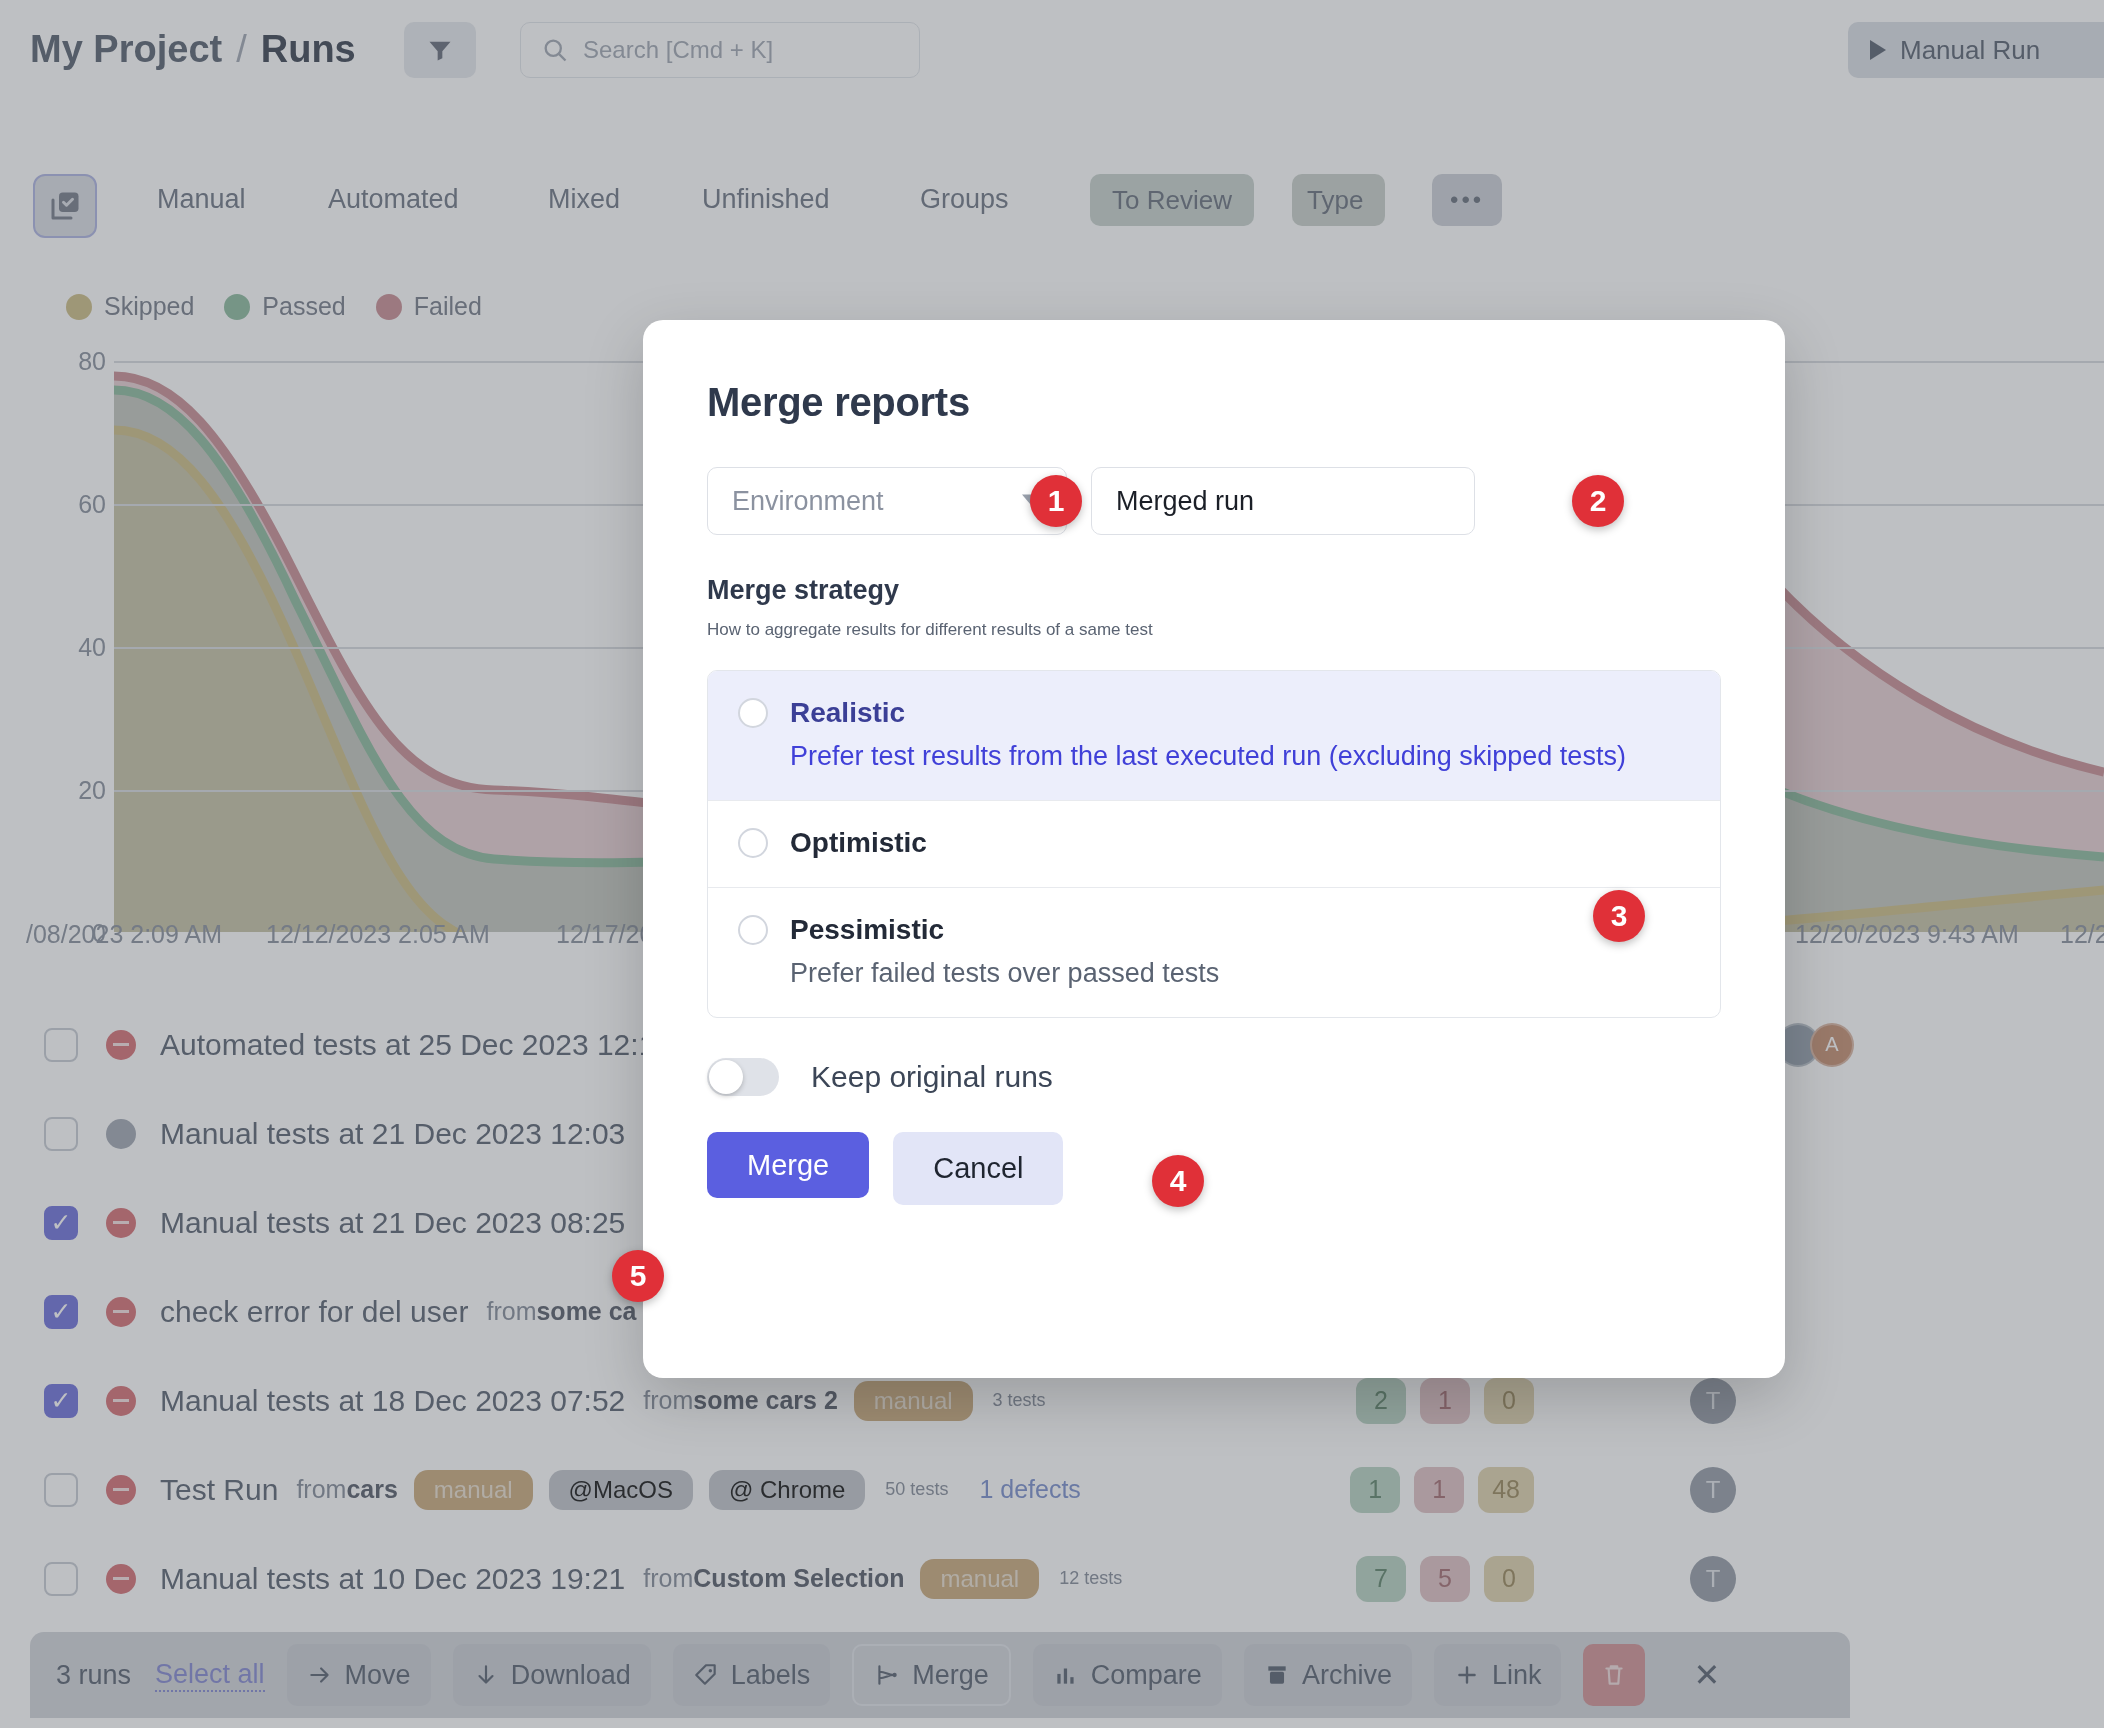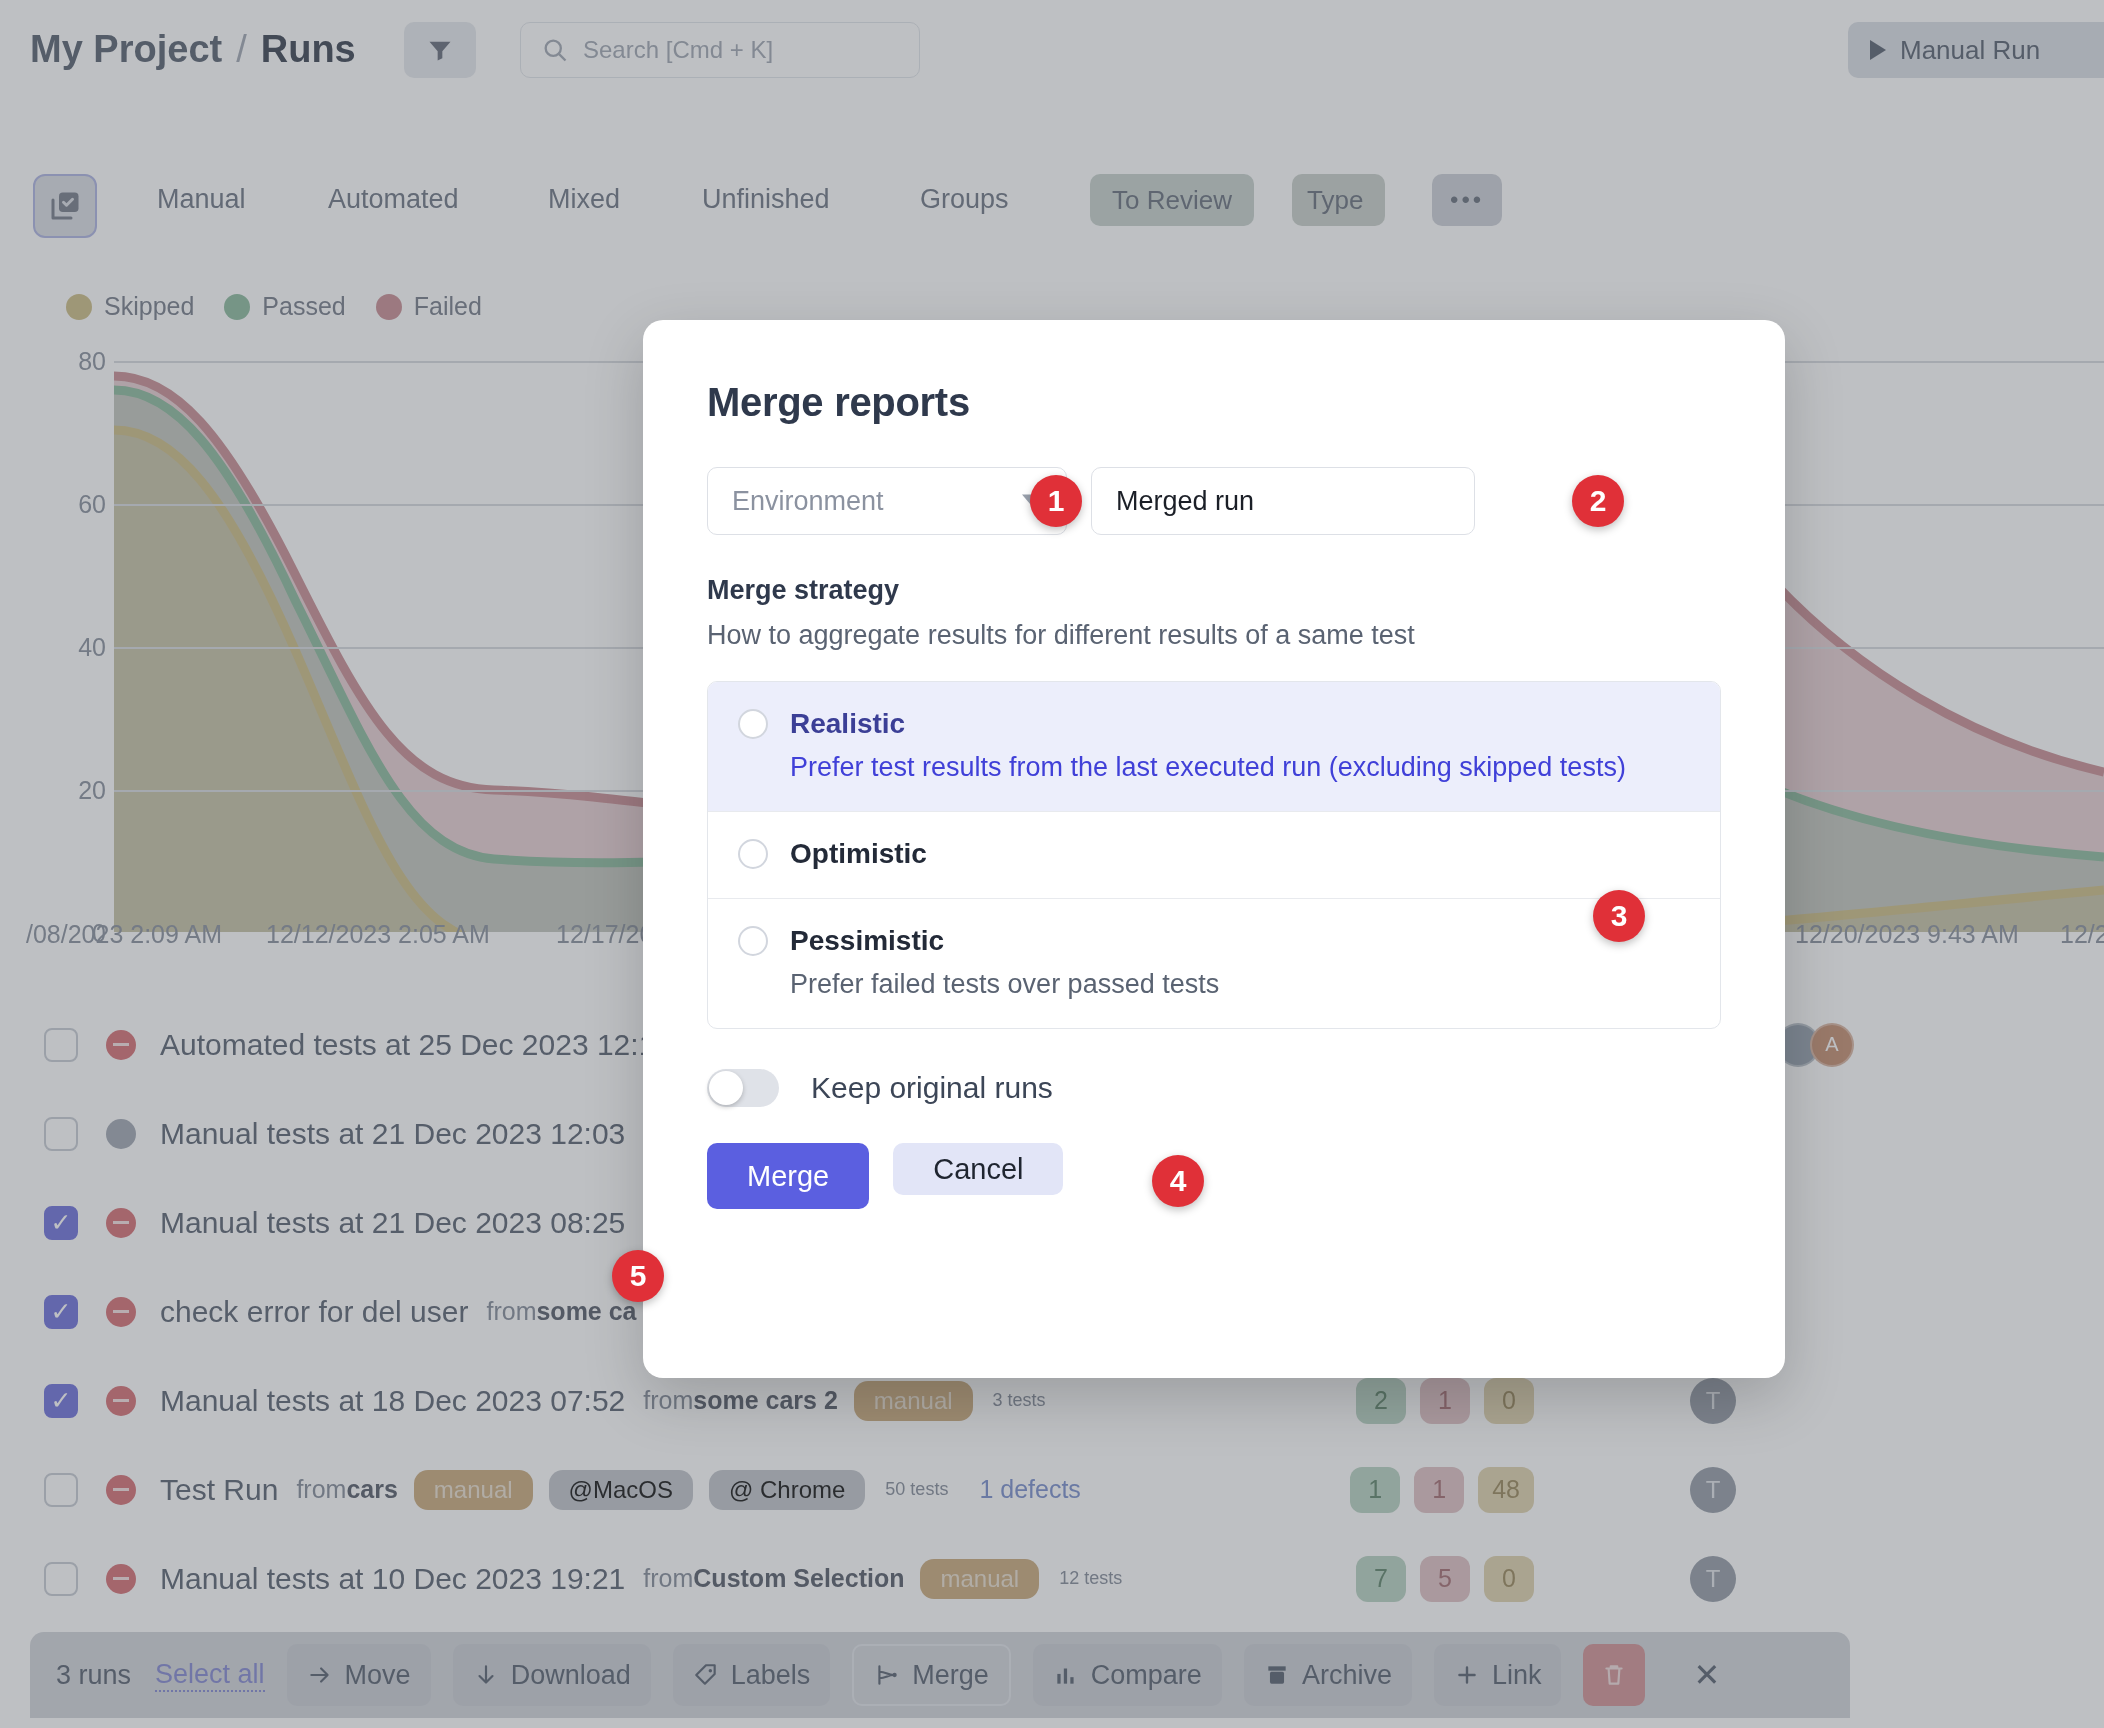--- a/index.html
+++ b/index.html
@@ -143,21 +143,21 @@
   .field-select { width: 360px; }
   .field-input { width: 384px; }
   .field-ph { font-size: 27px; color: #8b92a0; }
   .field-val { font-size: 27px; color: #1b1f27; }
   .caret-down {
     position: absolute; right: 22px; top: 50%; transform: translateY(-50%);
     width: 0; height: 0; border-left: 11px solid transparent; border-right: 11px solid transparent;
     border-top: 13px solid #9aa1ad;
   }
   .sect-label { margin-top: 40px; font-size: 27px; font-weight: 700; color: #2f394c; }
-  .sect-desc { margin-top: 14px; font-size: 27px; color: #5a6372; }
+  .sect-desc { margin-top: 14px; font-size: 17px; color: #5a6372; }
 
   .strategy-box { margin-top: 30px; border: 1.8px solid #e3e6eb; border-radius: 10px; overflow: hidden; }
   .strategy-opt { padding: 26px 30px 28px 30px; border-top: 1.8px solid #e8eaee; position: relative; }
   .strategy-opt:first-child { border-top: none; }
   .strategy-opt.selected { background: #eceefb; }
   .opt-head { display: flex; align-items: center; gap: 22px; }
   .radio { width: 30px; height: 30px; border-radius: 50%; border: 2.5px solid #d2d6de; background: #fff; flex: none; }
   .opt-title { font-size: 28px; font-weight: 700; color: #232a38; }
   .strategy-opt.selected .opt-title { color: #3b3f96; }
   .opt-desc { margin-top: 12px; margin-left: 52px; font-size: 27px; color: #5a6372; }
@@ -170,21 +170,21 @@
     border-radius: 50%; background: #fff; box-shadow: 0 2px 5px rgba(0,0,0,0.22);
   }
   .keep-label { font-size: 30px; color: #3c4657; }
 
   .btn-row { margin-top: 36px; display: flex; gap: 24px; }
   .btn-primary {
     height: 66px; padding: 0 40px; border-radius: 10px; background: #5b5fe0; color: #fff;
     font-size: 29px; display: flex; align-items: center; justify-content: center;
   }
   .btn-secondary {
-    height: 52px; padding: 0 40px; border-radius: 10px; background: #e2e5f7; color: #1f2530;
+    height: 73px; padding: 0 40px; border-radius: 10px; background: #e2e5f7; color: #1f2530;
     font-size: 29px; display: flex; align-items: center; justify-content: center;
   }
 
   
   .badge {
     position: absolute; width: 52px; height: 52px; border-radius: 50%;
     background: #e03038; color: #fff; font-size: 30px; font-weight: 700;
     display: flex; align-items: center; justify-content: center; z-index: 200;
     box-shadow: 0 3px 8px rgba(0,0,0,0.25);
   }

